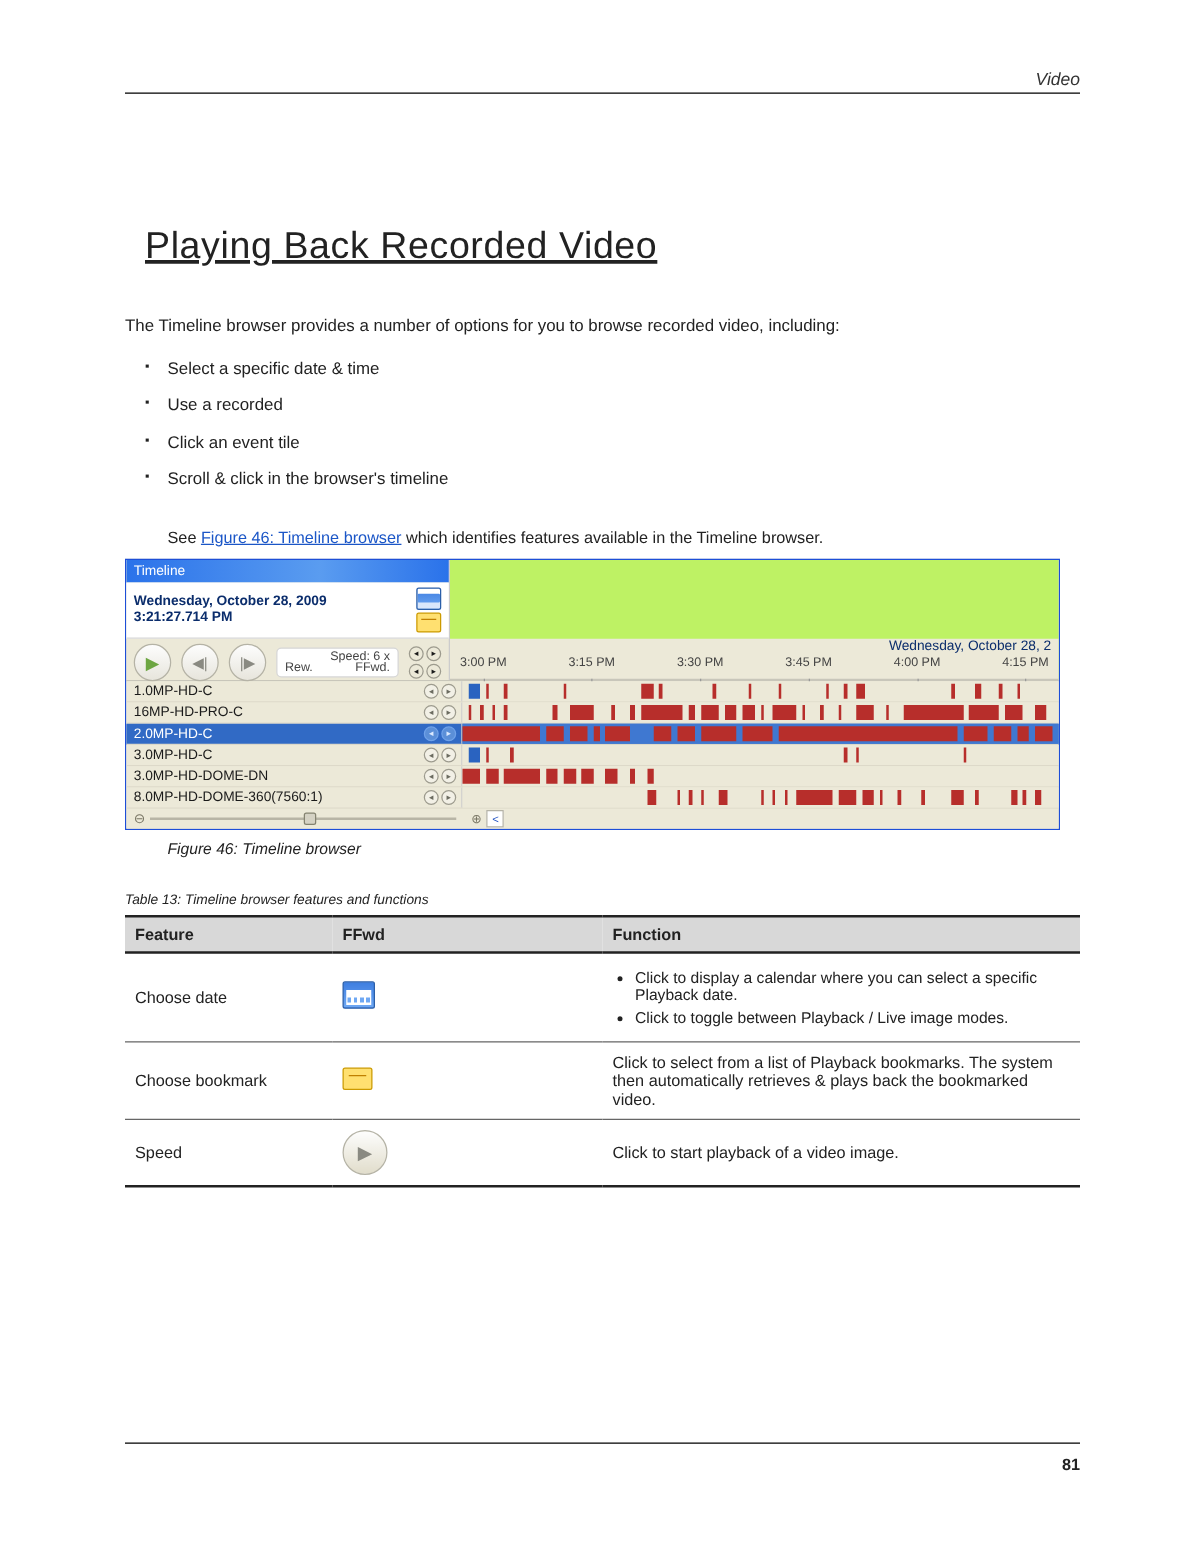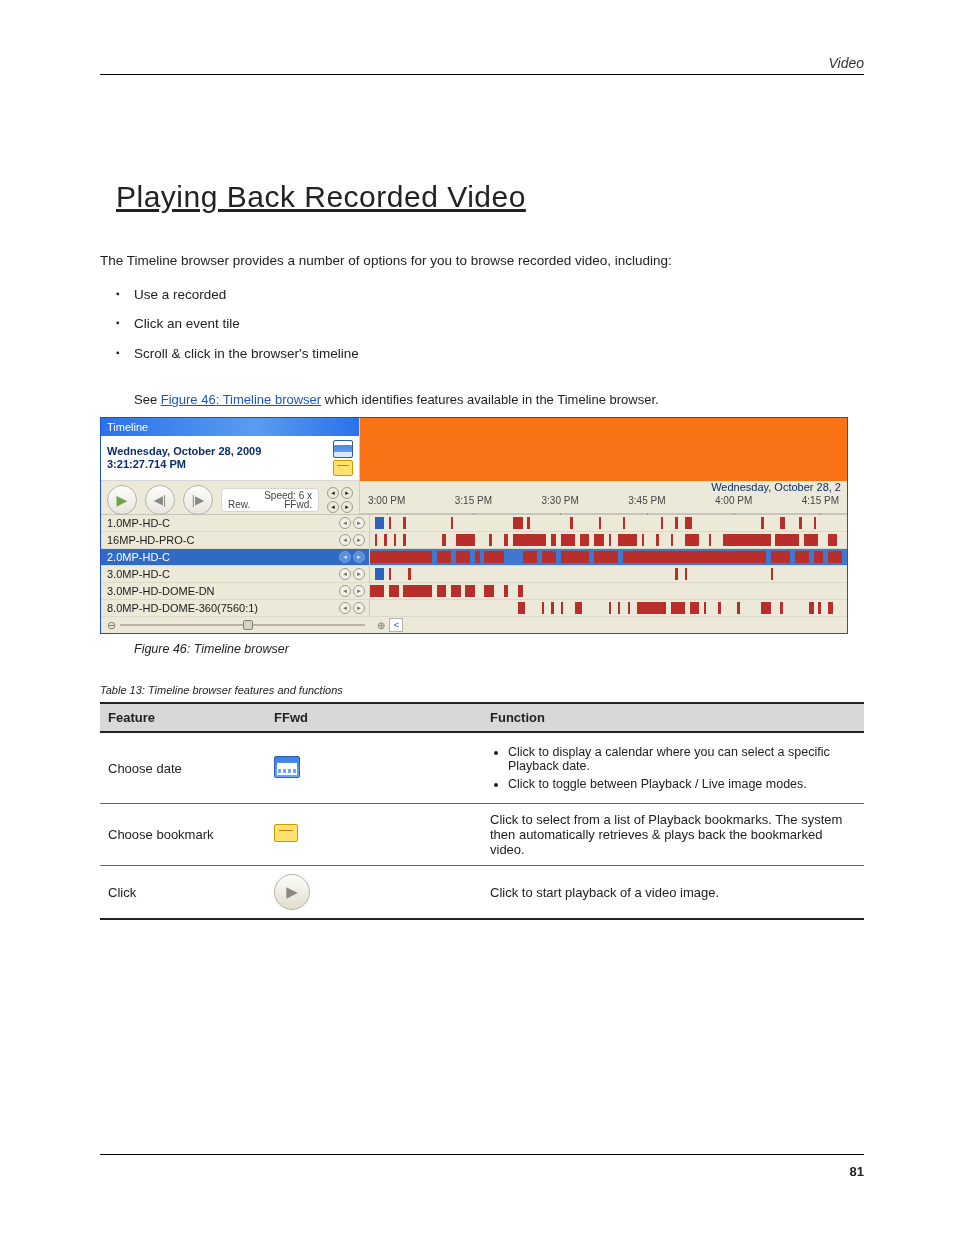--- a/index.html
+++ b/index.html
@@ -172,21 +172,21 @@
     color: #444;
   }
   .speedbox .speed {
     position: absolute; top: 1px; right: 6px;
   }
   .speedbox .rew { position:absolute; bottom:1px; left:6px; }
   .speedbox .ff  { position:absolute; bottom:1px; right:6px; }
 
   .fig-ruler-col {
     flex: 1;
-    background: #f97316;
+    background: #bef264;
     position: relative;
   }
   .ruler-topbar {
     position:absolute; bottom:0; left:0; right:0;
     height: 32px;
     background:#ece9d8;
     border-bottom:1px solid #c8c6ba;
   }
   .ruler-date {
     position:absolute; right:6px; top:0; font-size:11px; color:#0b2d6c;
@@ -364,20 +364,21 @@
 
 <div class="page">
   <div class="header-right">Video</div>
   <div class="header-rule"></div>
 
   <h1 class="section">Playing Back Recorded Video</h1>
 
   <div class="intro">
     <div>The Timeline browser provides a number of options for you to browse recorded video, including:</div>
     <ul>
+      <li>Select a specific date &amp; time</li>
       <li>Use a recorded</li>
       <li>Click an event tile</li>
       <li>Scroll &amp; click in the browser's timeline</li>
     </ul>
   </div>
 
   <div class="caption">
     <span>See </span><span class="figref">Figure 46: Timeline browser</span><span> which identifies features available in the Timeline browser.</span>
   </div>
 
@@ -631,21 +632,21 @@
             <li>Click to toggle between Playback / Live image modes.</li>
           </ul>
         </td>
       </tr>
       <tr>
         <td>Choose bookmark</td>
         <td class="iconcell"><span class="tbl-icon-bookmark"></span></td>
         <td>Click to select from a list of Playback bookmarks. The system then automatically retrieves &amp; plays back the bookmarked video.</td>
       </tr>
       <tr class="last">
-        <td>Click</td>
+        <td>Speed</td>
         <td class="iconcell"><span class="tbl-icon-play">▶</span></td>
         <td>Click to start playback of a video image.</td>
       </tr>
     </tbody>
   </table>
 
   <div class="footer-rule"></div>
   <div class="pagenum">81</div>
 </div>
 

